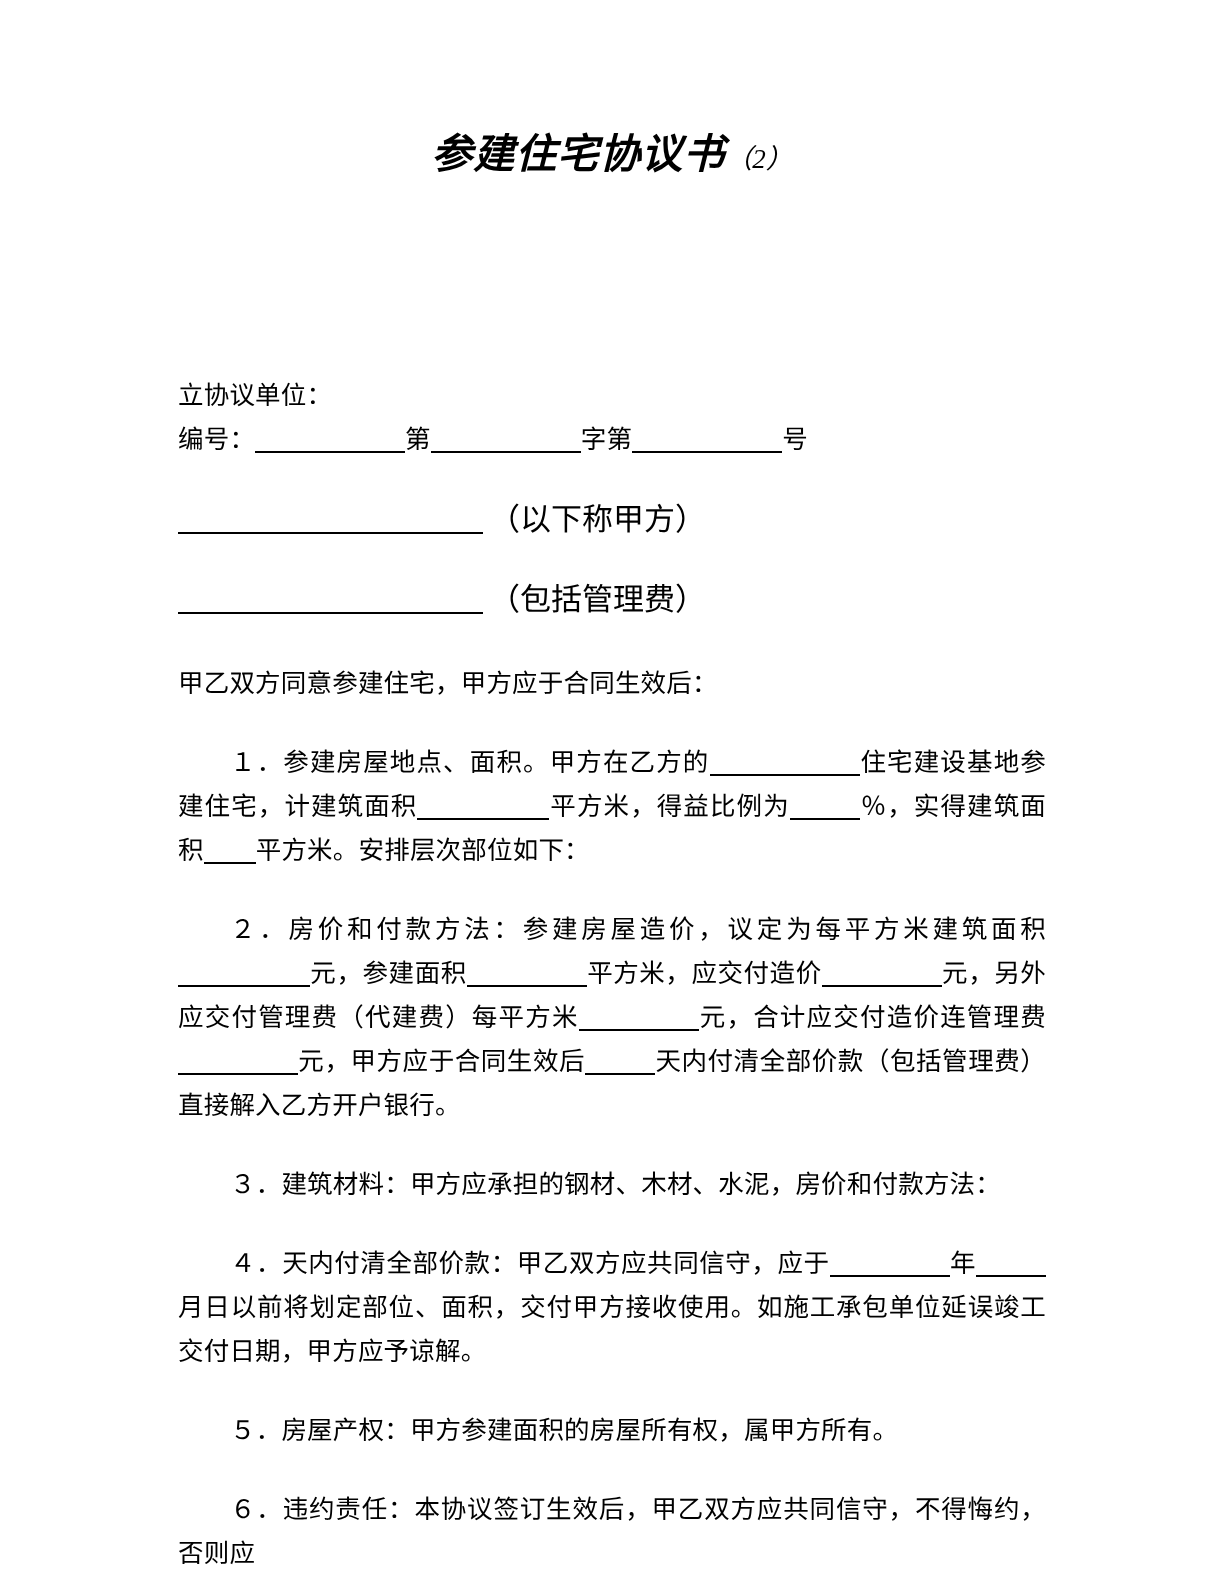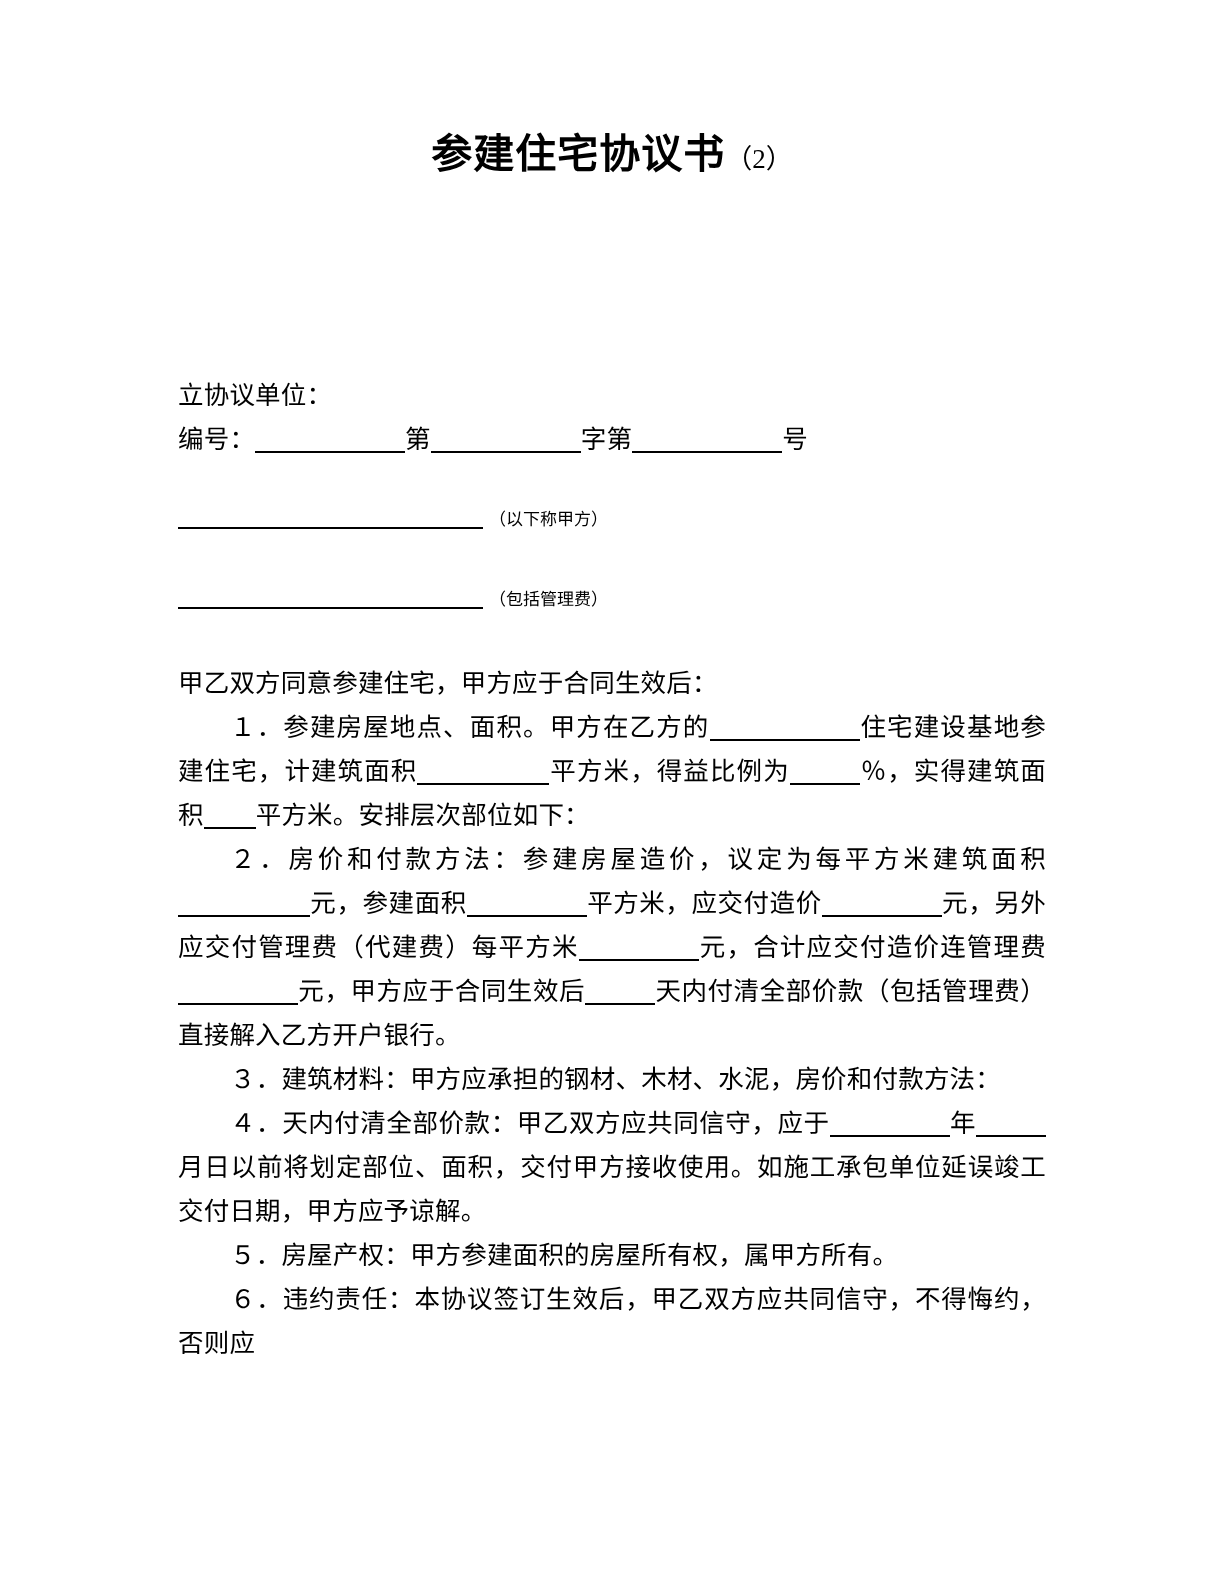--- a/index.html
+++ b/index.html
@@ -28,20 +28,21 @@
 
   
   .doc-title {
     position: absolute;
     left: 0;
     top: 134px;
     width: 1224px;
     text-align: center;
     line-height: 1;
     white-space: nowrap;
+    font-style: italic;
   }
   .doc-title .title-main {
     font-family: "Liberation Sans", "DejaVu Sans", sans-serif;
     font-weight: bold;
     font-size: 41px;
     letter-spacing: 1px;
     vertical-align: baseline;
   }
   .doc-title .title-suffix {
     font-family: "Liberation Serif", "DejaVu Serif", serif;
@@ -72,38 +73,38 @@
   .para.indent {
     text-indent: 52px;
   }
 
   
   .sp-num      { margin-top: 0px; }
   .sp-unit     { margin-top: 44px; }
   .sp-line1    { margin-top: 6px; }
   .sp-line2    { margin-top: 2px; }
   .sp-intro    { margin-top: 40px; }
-  .sp-clause   { }
+  .sp-clause   { margin-top: 35px; }
 
   
   .blank {
     display: inline-block;
     border-bottom: 2px solid #000;
     vertical-align: -5px;
     height: 20px;
   }
   .b-xs  { width: 52px; }
   .b-sm  { width: 70px; }
   .b-lg  { width: 120px; }
   .b-xl  { width: 132px; }
   .b-xxl { width: 150px; }
 
   
   .party-row {
-    font-size: 17px;
+    font-size: 31px;
     line-height: 44px;
     white-space: nowrap;
     margin-top: 36px;
   }
   .party-line {
     display: inline-block;
     width: 305px;
     border-bottom: 2.5px solid #000;
     height: 20px;
     vertical-align: -4px;

